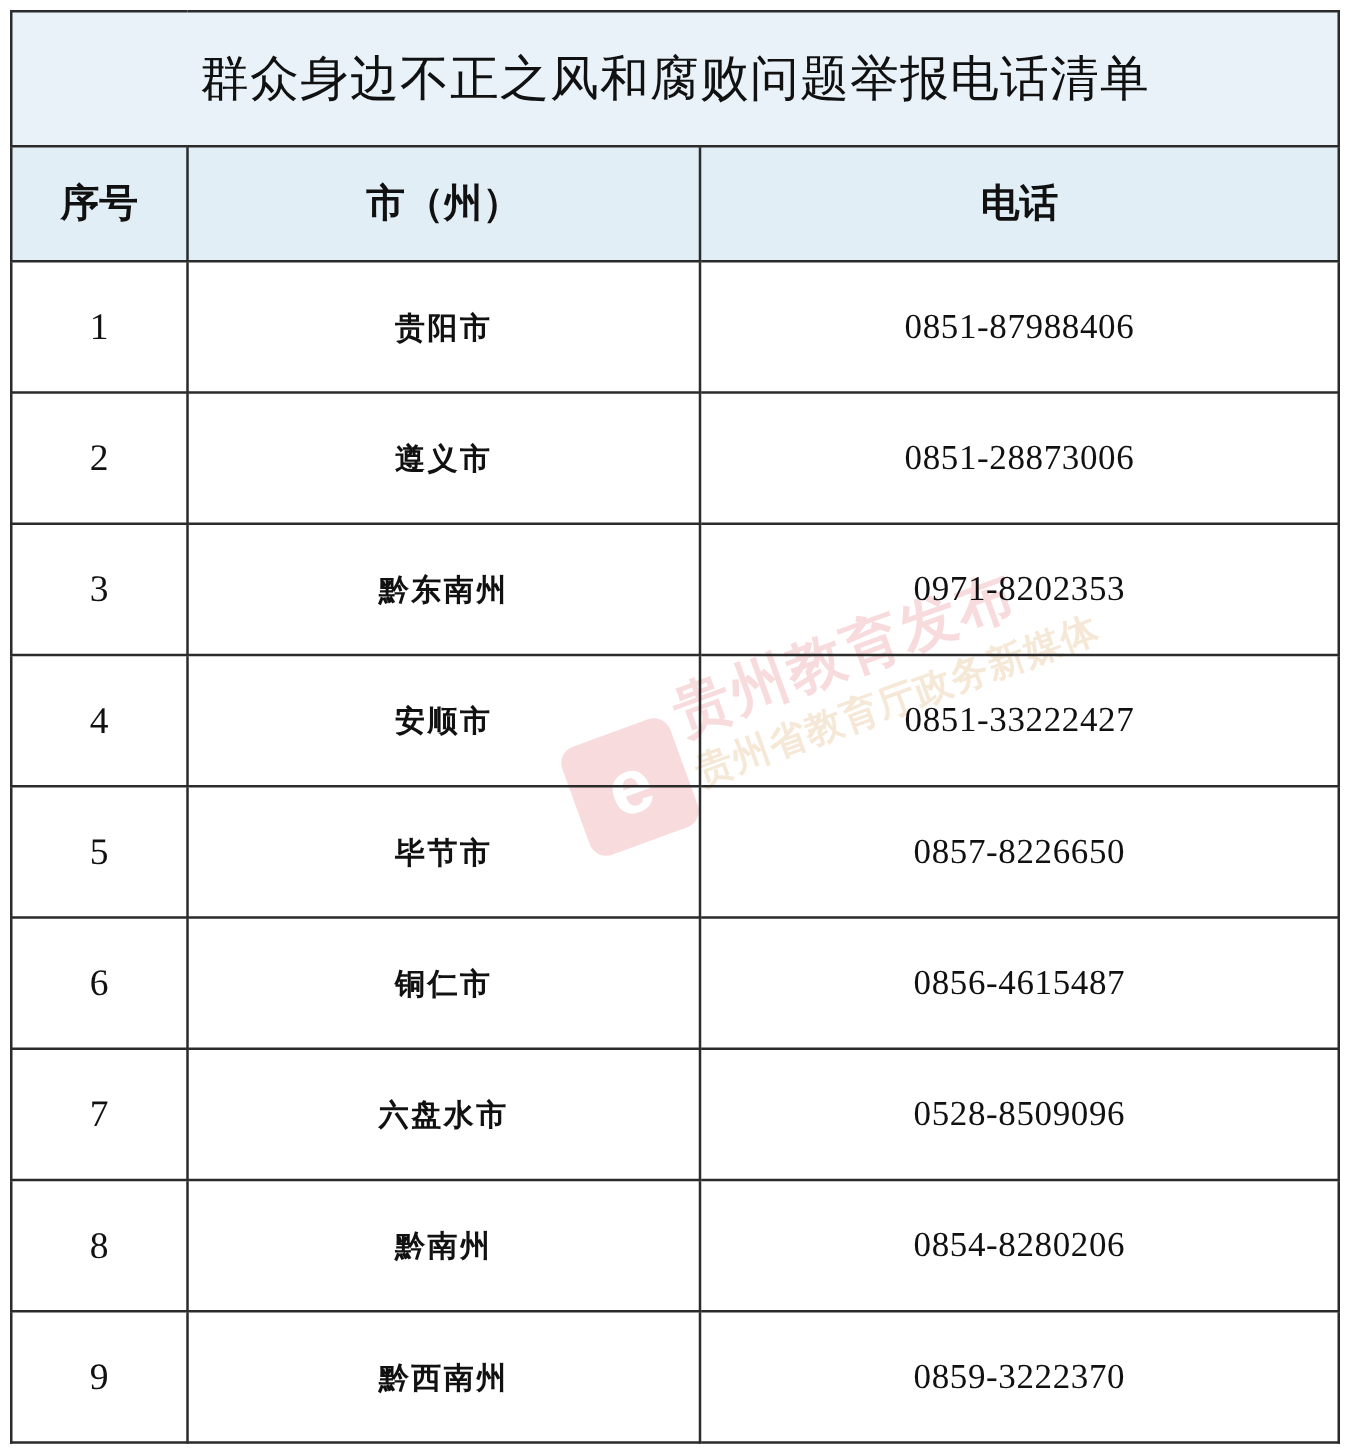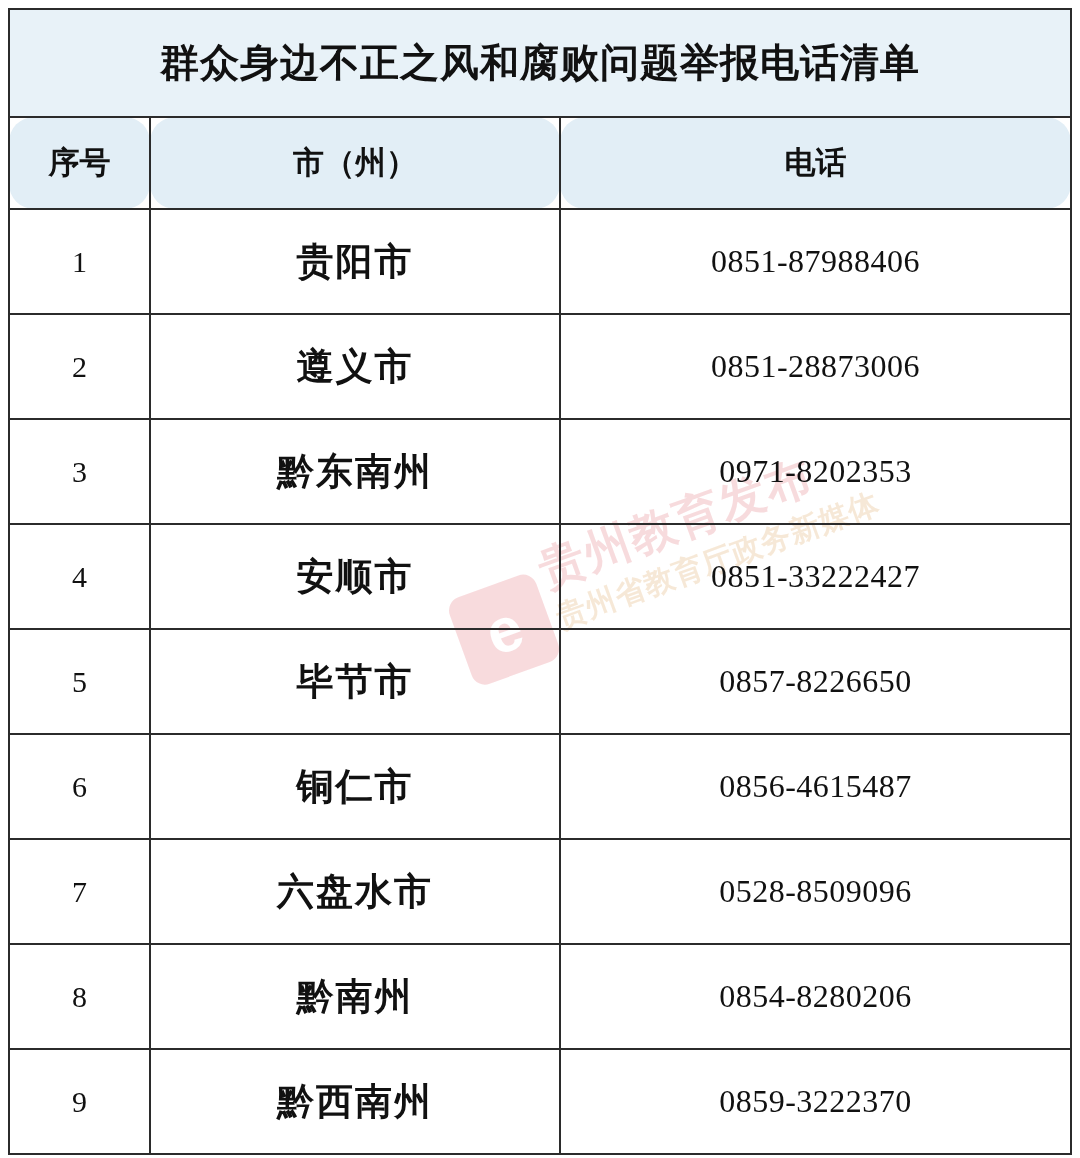--- a/index.html
+++ b/index.html
@@ -32,56 +32,55 @@
   table.report-table th {
     border: 2px solid #2b2b2b;
     text-align: center;
     vertical-align: middle;
     background: transparent;
   }
   .title-cell {
     background: #e8f2f8 !important;
     height: 104px;
     font-family: "Liberation Sans", sans-serif;
-    font-weight: bold;
+    font-weight: normal;
     font-size: 39px;
     letter-spacing: 1px;
     color: #111111;
   }
   .header-cell {
     background: #e2eef6 !important;
     height: 88px;
     font-family: "Liberation Sans", sans-serif;
     font-weight: bold;
     font-size: 31px;
     color: #111111;
-    border-radius: 25px;
   }
   .col-idx { width: 140px; }
   .col-city { width: 408px; }
   .col-phone { width: 508px; }
   .body-row td {
     height: 101px;
   }
   .cell-idx {
     font-family: "Liberation Serif", serif;
     font-size: 30px;
     color: #111111;
   }
   .cell-city {
     font-family: "Liberation Sans", sans-serif;
     font-weight: bold;
-    font-size: 37px;
+    font-size: 24px;
     letter-spacing: 2px;
     color: #111111;
     margin-top: 36px;
   }
   .cell-phone {
     font-family: "Liberation Serif", serif;
-    font-size: 32px;
+    font-size: 28px;
     letter-spacing: 0.5px;
     color: #111111;
   }
   
   .watermark {
     position: absolute;
     left: 430px;
     top: 430px;
     width: 330px;
     height: 250px;

